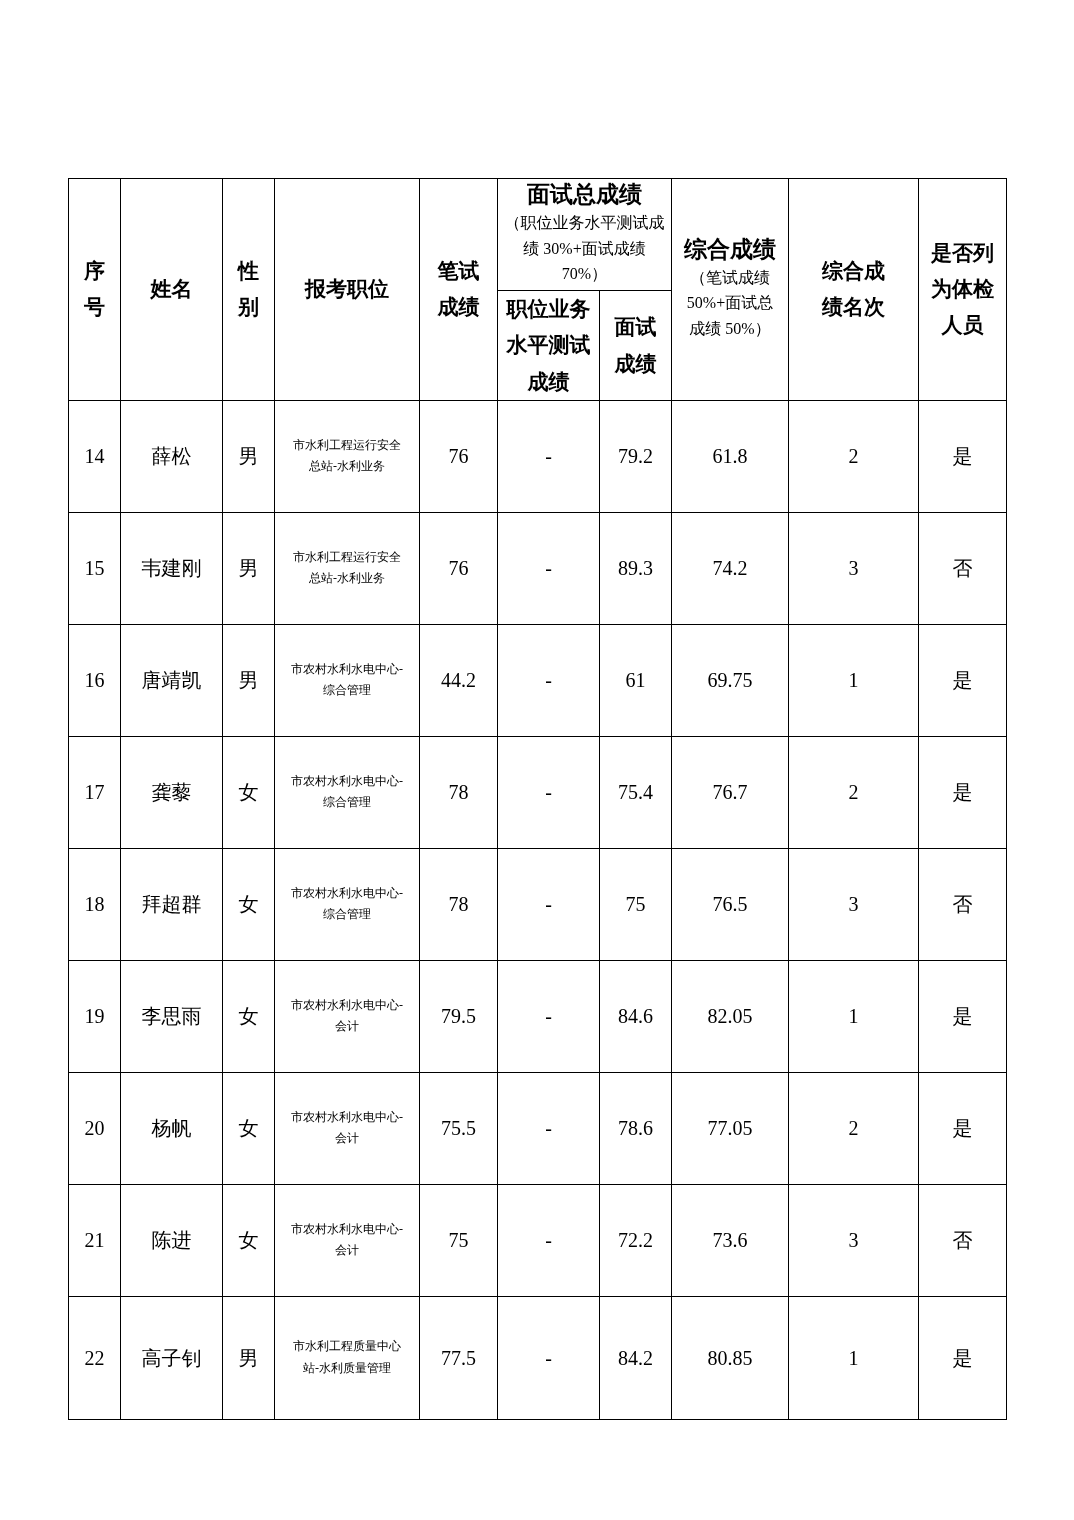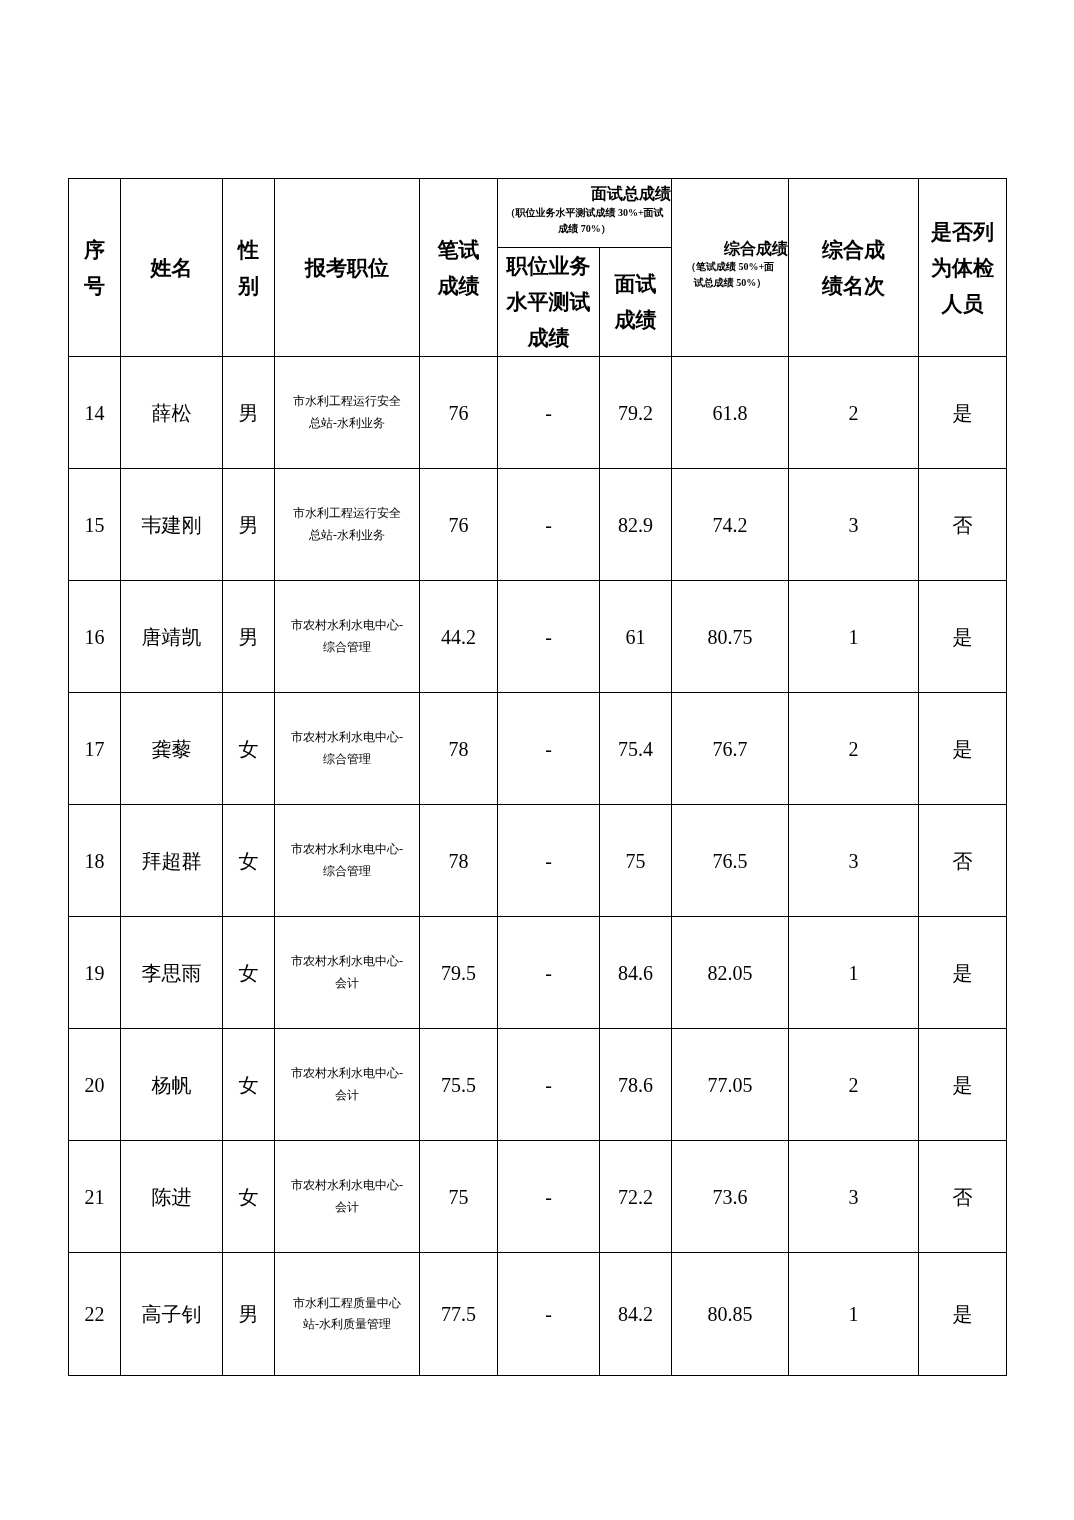--- a/index.html
+++ b/index.html
@@ -43,28 +43,27 @@
 
   
   .w1 { display: inline-block; width: 26px;  }
   .w2 { display: inline-block; width: 48px; text-align: center;  }
   .w3 { display: inline-block; width: 68px;  }
   .w4 { display: inline-block; width: 92px;  }
 
   .group-title {
     display: block;
     font-weight: bold;
-    font-size: 16px;
+    font-size: 23px;
     line-height: 1.35;
-    text-align: right;
   }
   .group-note {
     display: inline-block;
-    font-weight: bold;
-    font-size: 10px;
+    font-weight: normal;
+    font-size: 16px;
     line-height: 1.6;
   }
   .note-interview { max-width: 162px; }
   .note-comprehensive { max-width: 90px; }
 
   td.cell {
     font-size: 20px;
     line-height: 1.7;
   }
   td.cell-pos {
@@ -127,35 +126,35 @@
       <td class="cell">是</td>
     </tr>
 
     <tr class="drow">
       <td class="cell">15</td>
       <td class="cell">韦建刚</td>
       <td class="cell">男</td>
       <td class="cell cell-pos">市水利工程运行安全总站-水利业务</td>
       <td class="cell">76</td>
       <td class="cell">-</td>
-      <td class="cell">82.9</td>
+      <td class="cell">89.3</td>
       <td class="cell">74.2</td>
       <td class="cell">3</td>
       <td class="cell">否</td>
     </tr>
 
     <tr class="drow">
       <td class="cell">16</td>
       <td class="cell">唐靖凯</td>
       <td class="cell">男</td>
       <td class="cell cell-pos">市农村水利水电中心-综合管理</td>
       <td class="cell">44.2</td>
       <td class="cell">-</td>
       <td class="cell">61</td>
-      <td class="cell">80.75</td>
+      <td class="cell">69.75</td>
       <td class="cell">1</td>
       <td class="cell">是</td>
     </tr>
 
     <tr class="drow">
       <td class="cell">17</td>
       <td class="cell">龚藜</td>
       <td class="cell">女</td>
       <td class="cell cell-pos">市农村水利水电中心-综合管理</td>
       <td class="cell">78</td>

